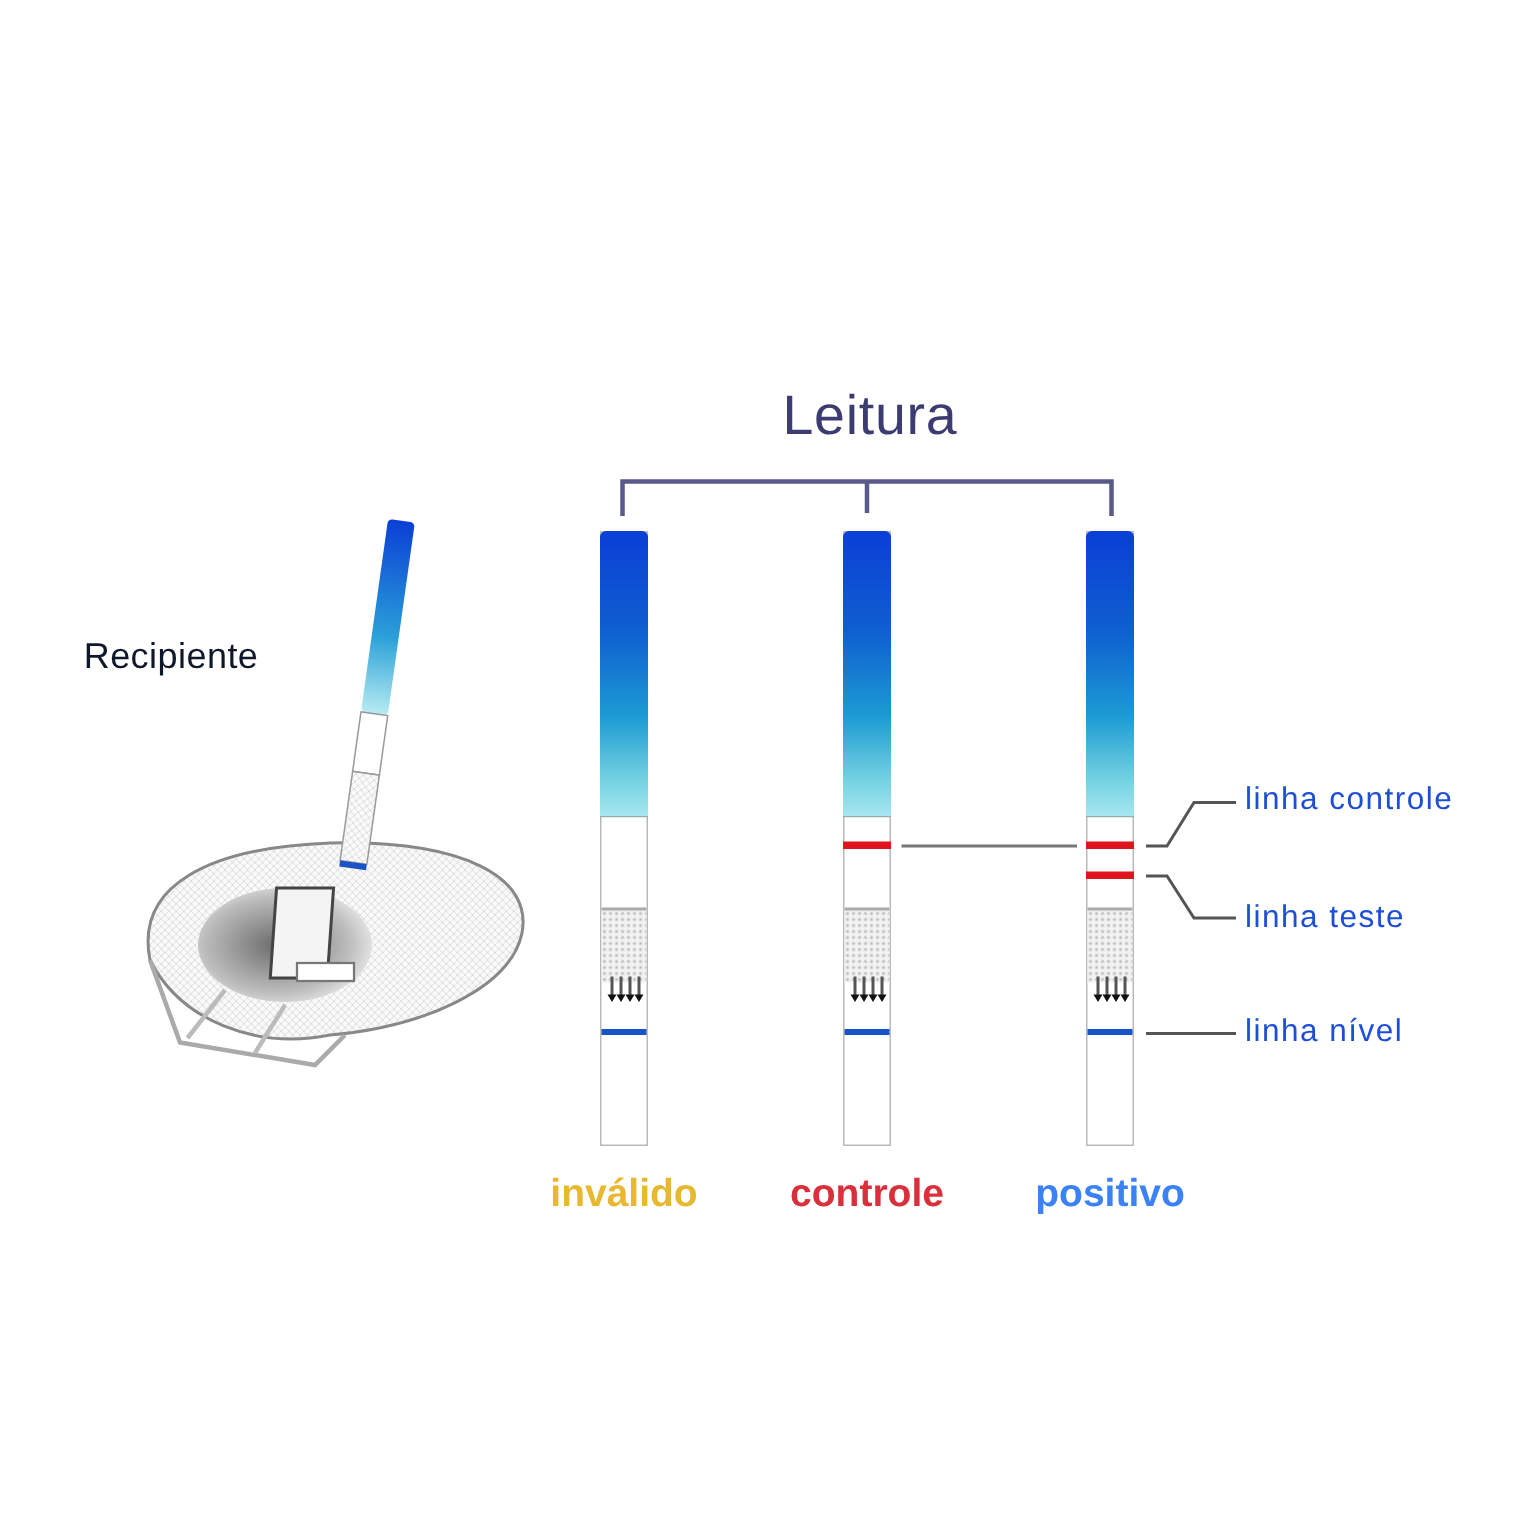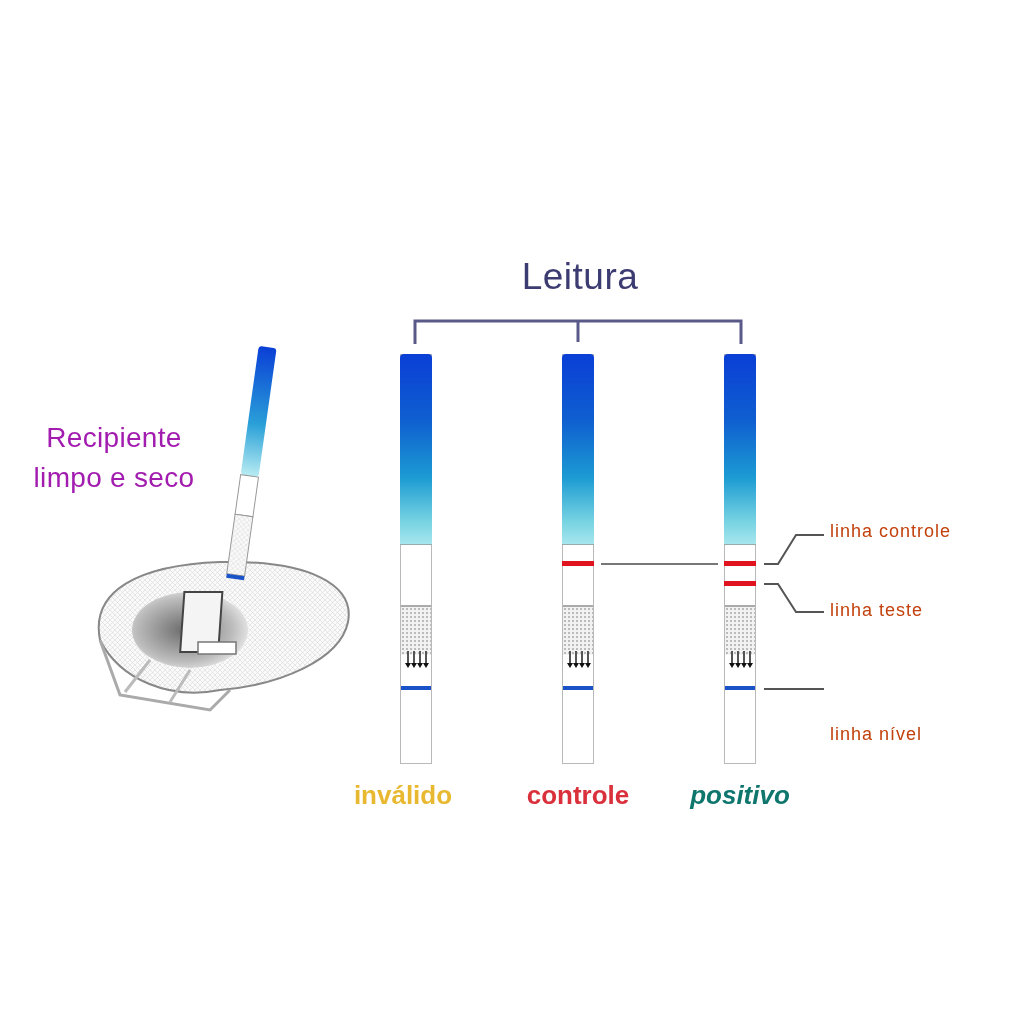--- a/index.html
+++ b/index.html
@@ -2,60 +2,59 @@
 <html><head>
 <meta charset="utf-8">
 <style>
   html, body { margin: 0; padding: 0; background: #ffffff; }
   body { width: 1024px; height: 1024px; position: relative; overflow: hidden;
          font-family: "Liberation Sans", "DejaVu Sans", sans-serif; }
   .abs { position: absolute; }
   .title { left: 0; width: 1160px; top: 256px; text-align: center; font-size: 37px;
            color: #3d3c72; letter-spacing: 0.5px; }
   .container-label { left: 0; width: 228px; top: 418px; text-align: center;
-           font-size: 28px; line-height: 40px; color: #a21caf; letter-spacing: 0.3px; }
+           font-size: 24px; line-height: 40px; color: #0f172a; letter-spacing: 0.3px; }
   .strip { width: 32px; top: 354px; height: 410px; border: 1px solid #b9b9b9;
            box-sizing: border-box; background: #ffffff; }
   .strip .grad { position: absolute; left: -1px; right: -1px; top: -1px; height: 190px;
            border-radius: 4px 4px 0 0;
            background: linear-gradient(to bottom, #0a3fd6 0%, #0f5fd0 35%, #1c9bd3 65%, #76d3e2 88%, #a6e6ee 100%);
            border-bottom: 1px solid #9aa; }
   .strip .pad { position: absolute; left: 0; right: 0; top: 250px; height: 48px;
            border-top: 2px solid #aaa;
            background-image: radial-gradient(#bbb 0.8px, transparent 1.2px);
            background-size: 4px 4px; background-color: #f2f2f2; }
   .strip .arrows { position: absolute; left: 4px; right: 4px; top: 296px; height: 20px; }
   .strip .arrow { position: absolute; top: 0; width: 2px; height: 14px; background: #555; }
   .strip .arrow::after { content: ""; position: absolute; left: -2px; top: 12px;
            border-left: 3px solid transparent; border-right: 3px solid transparent;
            border-top: 5px solid #111; }
   .line-red { position: absolute; left: -1px; right: -1px; height: 5px; background: #e0141e; }
   .line-blue { position: absolute; left: 0; right: 0; height: 4px; background: #1a52c8; }
   .result { top: 780px; font-size: 26px; font-weight: bold; text-align: center; width: 160px; }
-  .callout { font-size: 18px; color: #c2410c; letter-spacing: 1px; }
+  .callout { font-size: 21px; color: #1d4ed8; letter-spacing: 1px; }
 </style>
 </head>
 <body>
 
 <div class="abs title">Leitura</div>
 
 <svg class="abs" style="left:0;top:0;" width="1024" height="1024">
   <path d="M415 344 V321 H741 V344" fill="none" stroke="#5a5a8a" stroke-width="3"></path>
   <path d="M578 321 V342" fill="none" stroke="#5a5a8a" stroke-width="3"></path>
 
   <line x1="601" y1="564" x2="718" y2="564" stroke="#777" stroke-width="2"></line>
 
   <path d="M764 564 H778 L796 535 H824" fill="none" stroke="#555" stroke-width="2"></path>
   <path d="M764 584 H778 L796 612 H824" fill="none" stroke="#555" stroke-width="2"></path>
   <line x1="764" y1="689" x2="824" y2="689" stroke="#555" stroke-width="2"></line>
 </svg>
 
 <div class="abs container-label">
   <div>Recipiente</div>
-  <div>limpo e seco</div>
 </div>
 
 <svg class="abs" style="left:80px;top:340px;" width="290" height="390" viewBox="0 0 290 390">
   <defs>
     <linearGradient id="stickGrad" x1="0" y1="0" x2="0" y2="1">
       <stop offset="0" stop-color="#0a3fd6"></stop>
       <stop offset="0.6" stop-color="#2aa0d8"></stop>
       <stop offset="1" stop-color="#b8ecf2"></stop>
     </linearGradient>
     <pattern id="mesh" width="5" height="5" patternUnits="userSpaceOnUse">
@@ -119,19 +118,19 @@
   <div class="pad"></div>
   <div class="arrows">
     <span class="arrow" style="left:2px"></span>
       <span class="arrow" style="left:8px"></span>
     <span class="arrow" style="left:14px"></span>
       <span class="arrow" style="left:20px"></span>
   </div>
   <div class="line-blue" style="top:331px"></div>
 </div>
 
-<div class="abs result" style="left:323px;color:#e8b930;">inválido</div>
+<div class="abs result" style="left:336px;color:#e8b930;">inválido</div>
 <div class="abs result" style="left:498px;color:#d9303b;">controle</div>
-<div class="abs result" style="left:660px;color:#0f766e;font-style:italic;">positivo</div>
+<div class="abs result" style="left:660px;color:#3b82f6;">positivo</div>
 
 <div class="abs callout" style="left:830px;top:521px;">linha controle</div>
 <div class="abs callout" style="left:830px;top:600px;text-align:center;">linha teste</div>
-<div class="abs callout" style="left:830px;top:676px;margin-top:48px;">linha nível</div>
+<div class="abs callout" style="left:830px;top:676px;">linha nível</div>
 
 </body></html>

